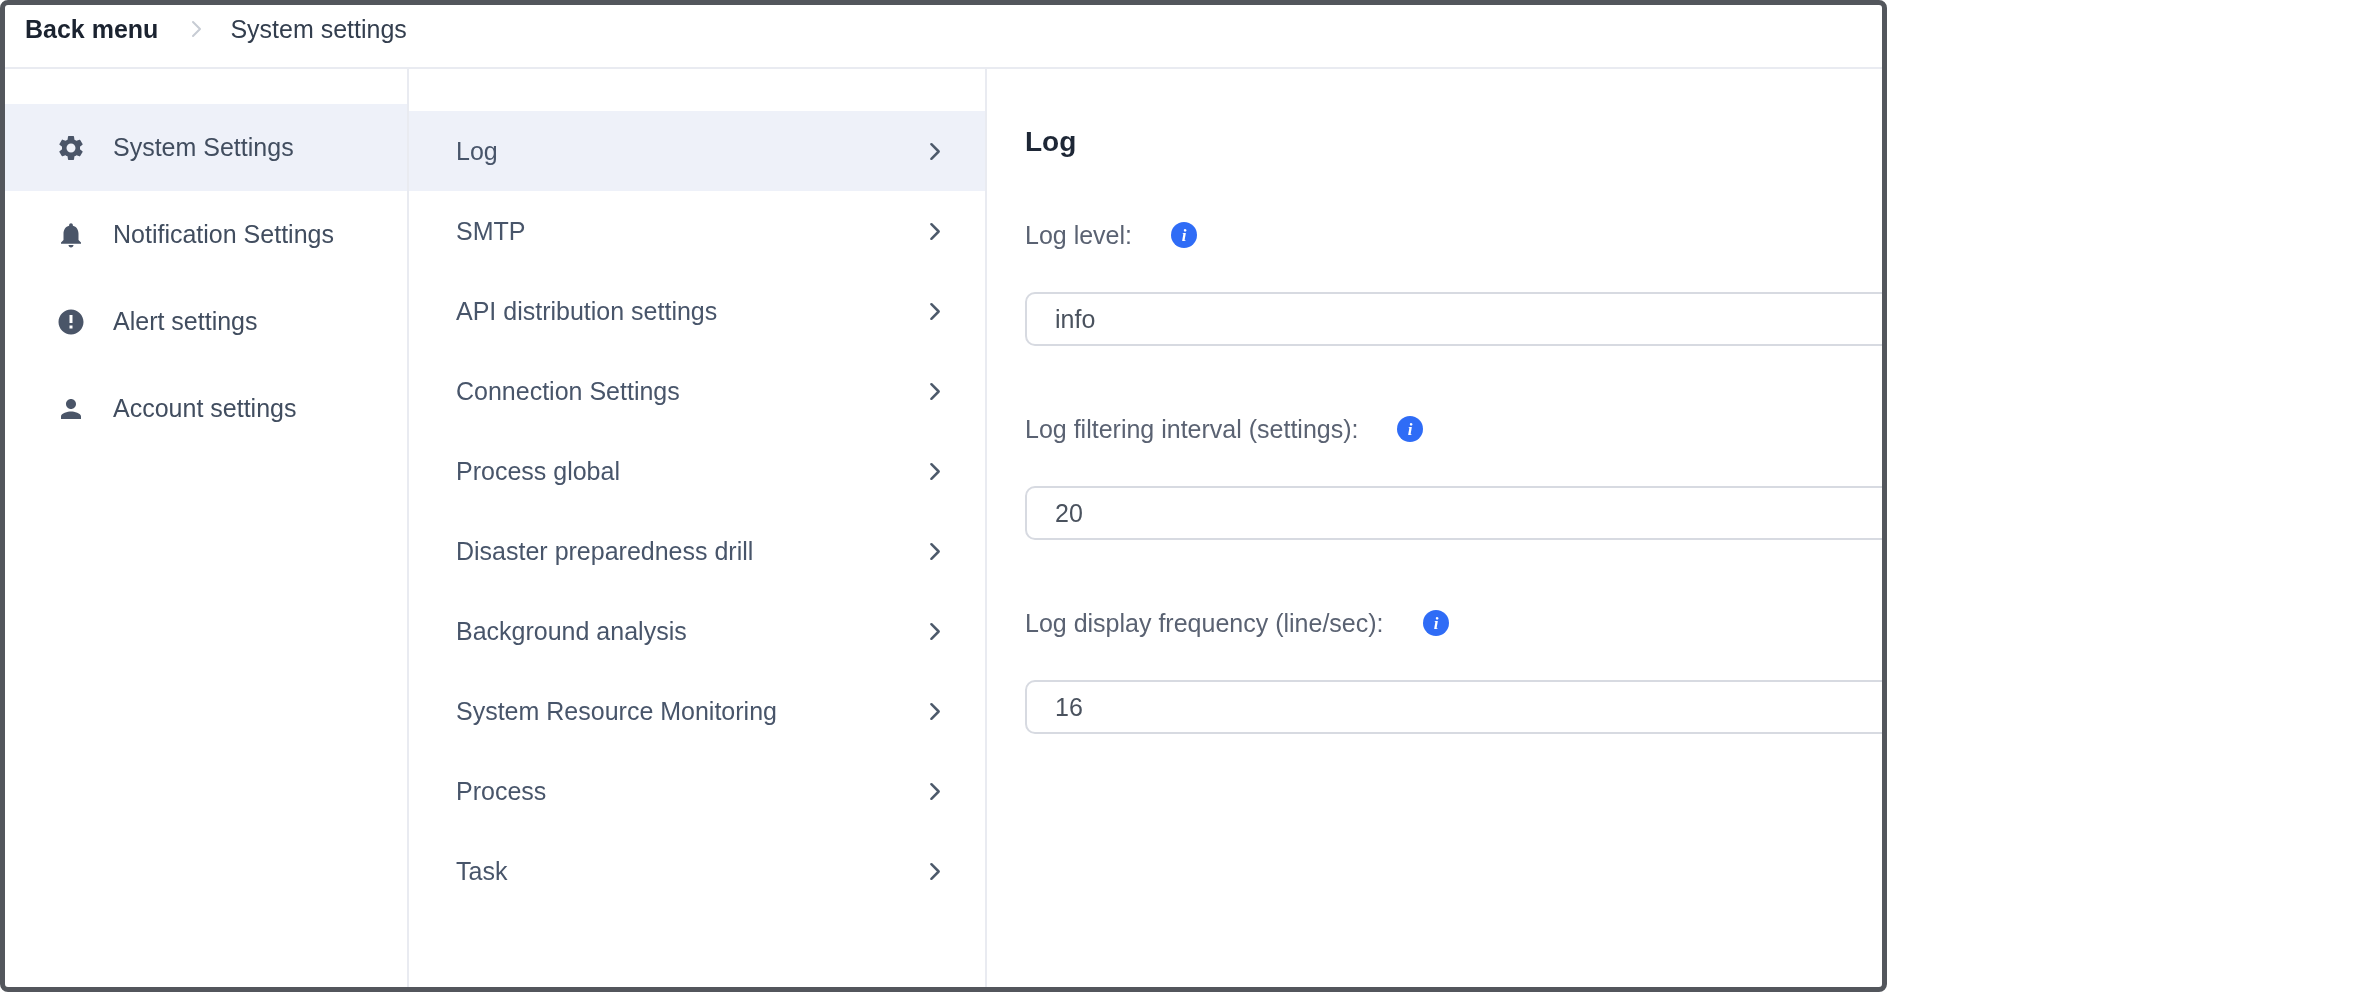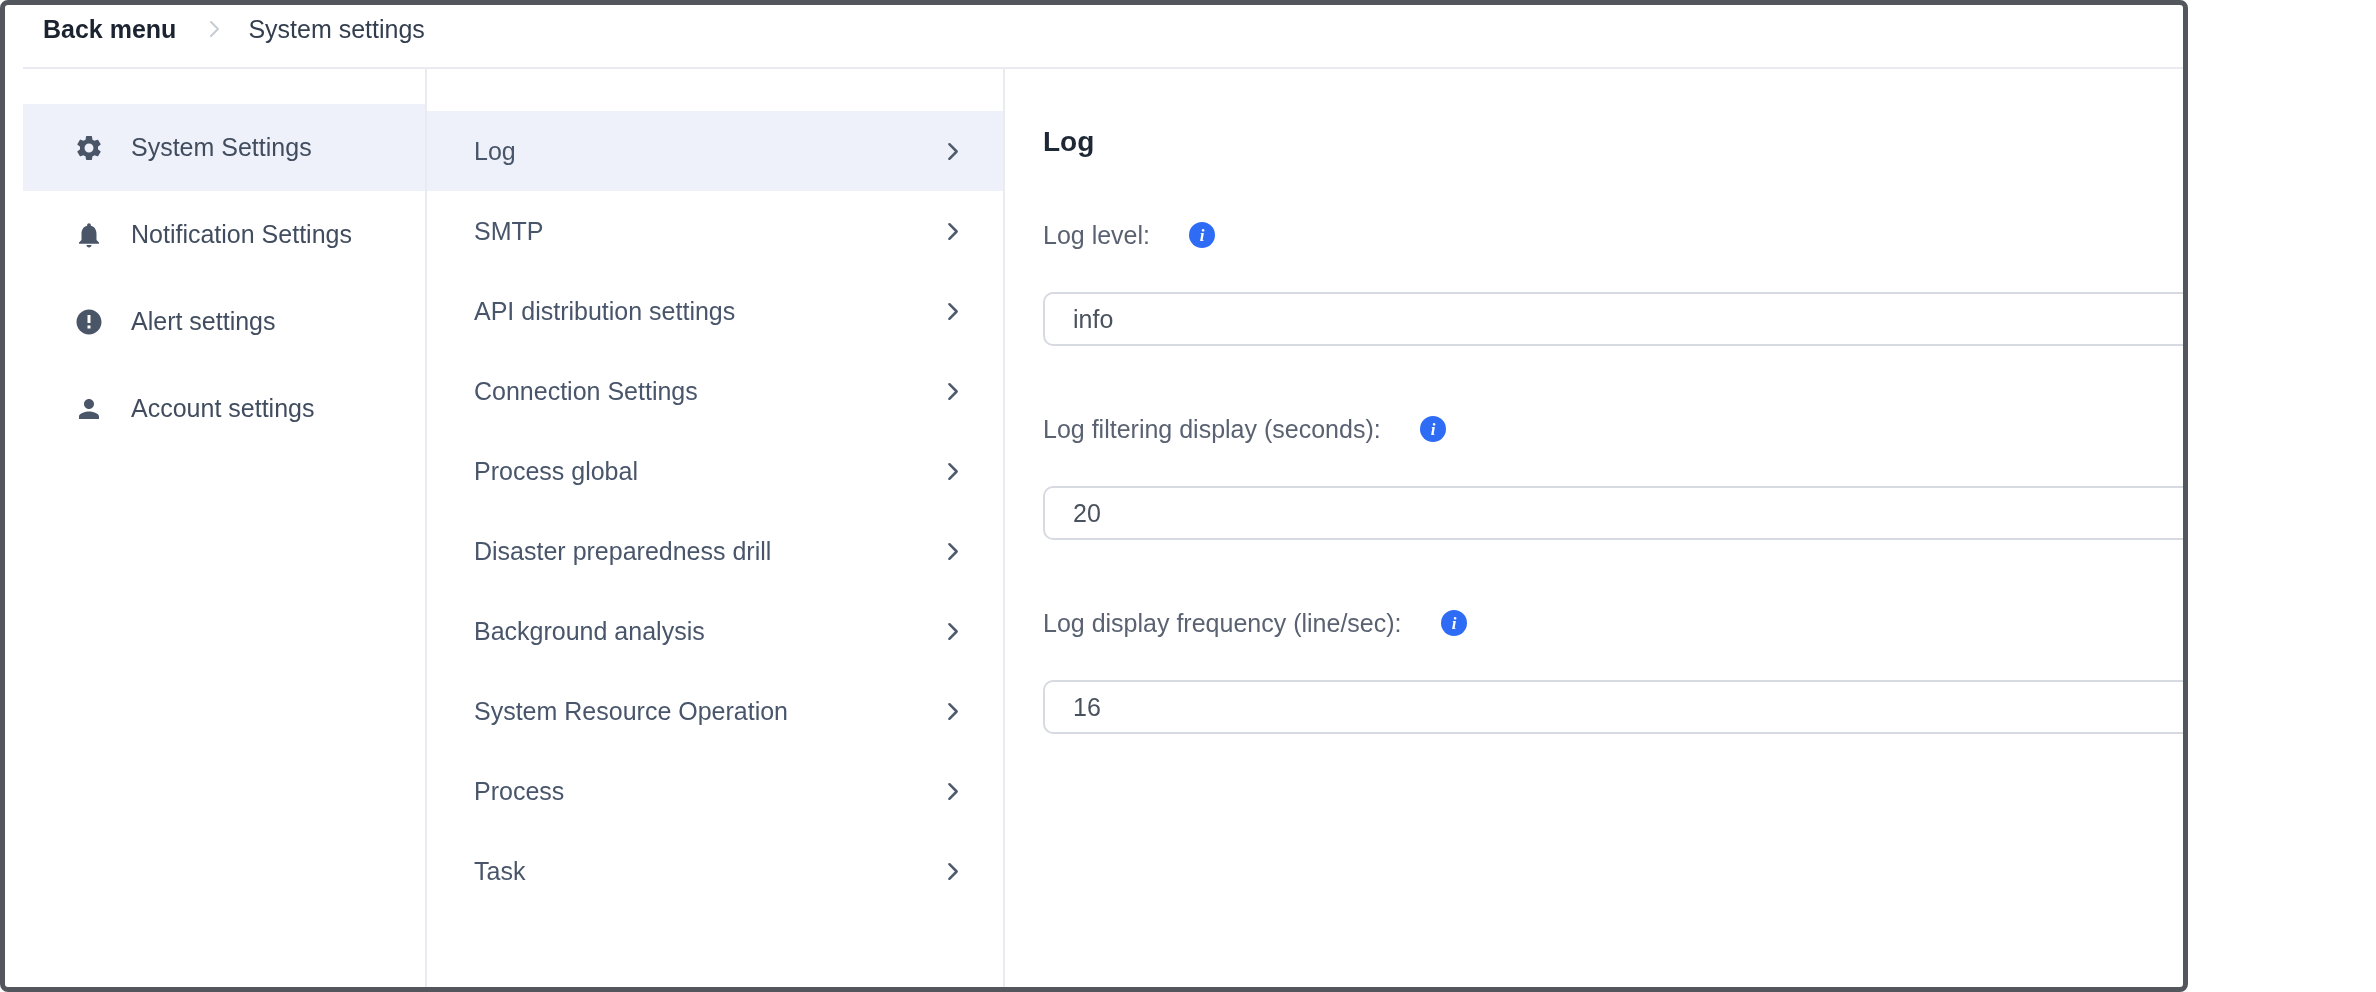--- a/index.html
+++ b/index.html
@@ -2,26 +2,26 @@
 <html><head>
 <meta charset="utf-8">
 <style>
   * { box-sizing: border-box; }
   html, body { margin: 0; padding: 0; background: #ffffff; }
   body {
     font-family: "Liberation Sans", "DejaVu Sans", sans-serif;
     width: 2376px; height: 992px;
   }
   .frame {
-    width: 2188px; height: 992px;
+    width: 1887px; height: 992px;
     border: 5px solid #53565c;
     border-radius: 8px;
     overflow: hidden;
     background: #fff;
-    display: flex; flex-direction: column; padding-left: 18px;
+    display: flex; flex-direction: column;
   }
   
   .breadcrumb-bar {
     flex: 0 0 64px; height: 64px;
     border-bottom: 2px solid #e9ebf1;
     display: flex; align-items: flex-start;
     padding: 8px 0 0 20px;
   }
   .bc-row { display: flex; align-items: center; height: 32px; }
   .bc-back { font-size: 25px; font-weight: 700; color: #1b2330; cursor: pointer; }
@@ -190,21 +190,21 @@
       </div>
       <div class="menu-item">
         <span class="menu-label">Background analysis</span>
         <span class="menu-chevron">
             <svg viewBox="0 0 24 24" fill="none" stroke="#4d5a6b" stroke-width="2.4" stroke-linecap="round" stroke-linejoin="round">
               <path d="M9 5l7 7-7 7"></path>
             </svg>
           </span>
       </div>
       <div class="menu-item">
-        <span class="menu-label">System Resource Operation</span>
+        <span class="menu-label">System Resource Monitoring</span>
         <span class="menu-chevron">
             <svg viewBox="0 0 24 24" fill="none" stroke="#4d5a6b" stroke-width="2.4" stroke-linecap="round" stroke-linejoin="round">
               <path d="M9 5l7 7-7 7"></path>
             </svg>
           </span>
       </div>
       <div class="menu-item">
         <span class="menu-label">Process</span>
         <span class="menu-chevron">
             <svg viewBox="0 0 24 24" fill="none" stroke="#4d5a6b" stroke-width="2.4" stroke-linecap="round" stroke-linejoin="round">
@@ -233,21 +233,21 @@
                 <circle cx="14" cy="14" r="13" fill="#2f6cf6"></circle>
                 <text x="14" y="20" text-anchor="middle" font-size="17" font-style="italic" font-weight="bold" fill="#ffffff" font-family="'Liberation Serif', serif">i</text>
               </svg>
           </span>
         </div>
         <input class="field-input" type="text" value="info" style="">
       </div>
 
       <div class="field">
         <div class="field-label-row">
-          <span class="field-label">Log filtering display (seconds):</span>
+          <span class="field-label">Log filtering interval (settings):</span>
           <span class="info-icon">
             <svg viewBox="0 0 28 28">
                 <circle cx="14" cy="14" r="13" fill="#2f6cf6"></circle>
                 <text x="14" y="20" text-anchor="middle" font-size="17" font-style="italic" font-weight="bold" fill="#ffffff" font-family="'Liberation Serif', serif">i</text>
               </svg>
           </span>
         </div>
         <input class="field-input" type="text" value="20" style="">
       </div>
 

